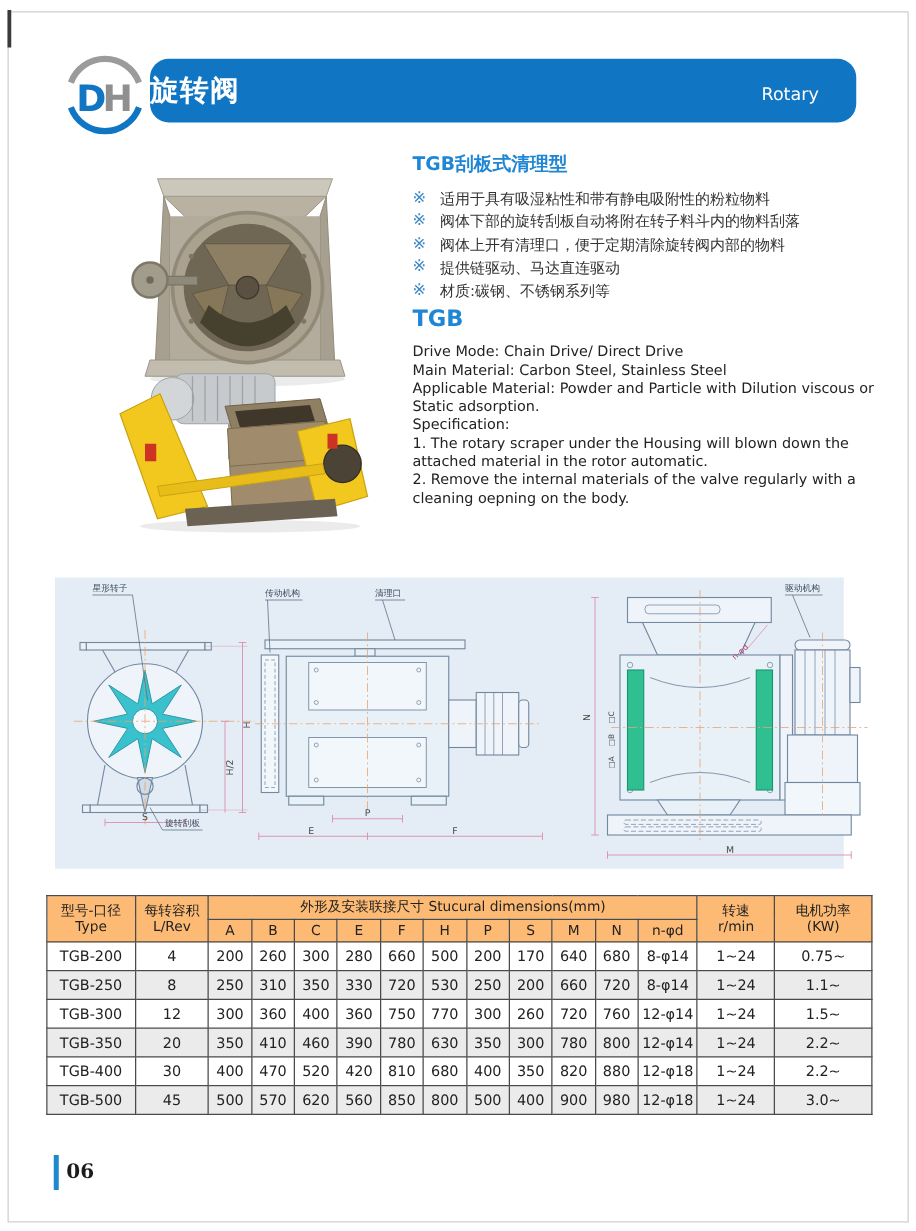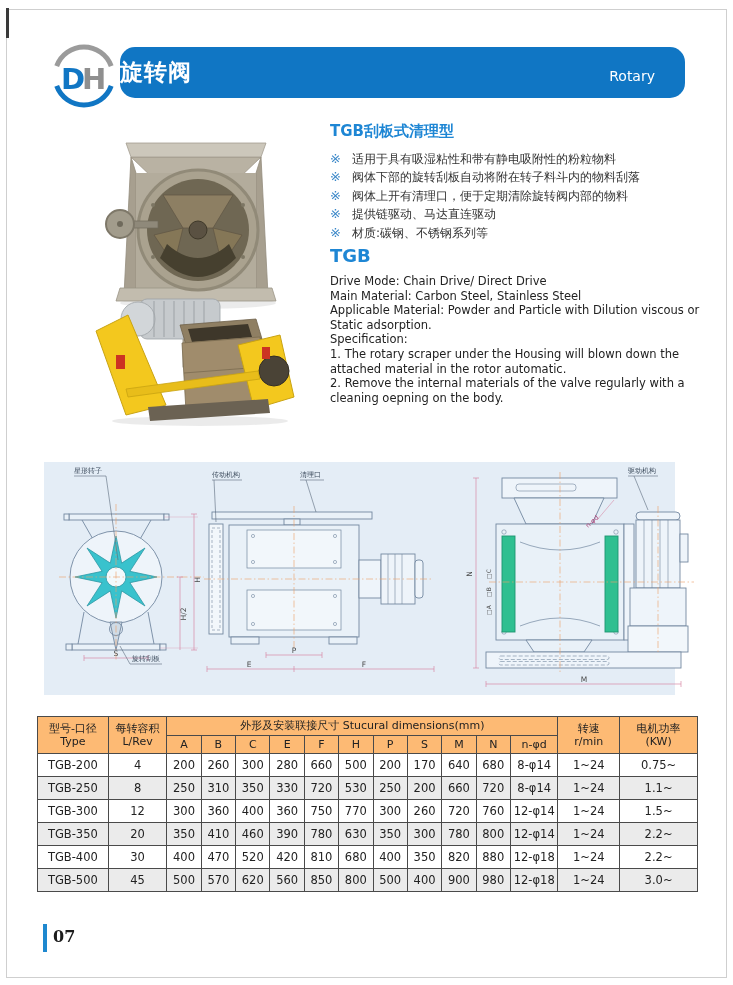--- a/index.html
+++ b/index.html
@@ -444,14 +444,14 @@
           <td>900</td>
           <td>980</td>
           <td>12-φ18</td>
           <td>1~24</td>
           <td>3.0~</td>
         </tr>
       </tbody>
   </table>
 
   <div class="footer-bar"></div>
-  <div class="page-num">07</div>
+  <div class="page-num">06</div>
 </div>
 
 </body></html>

